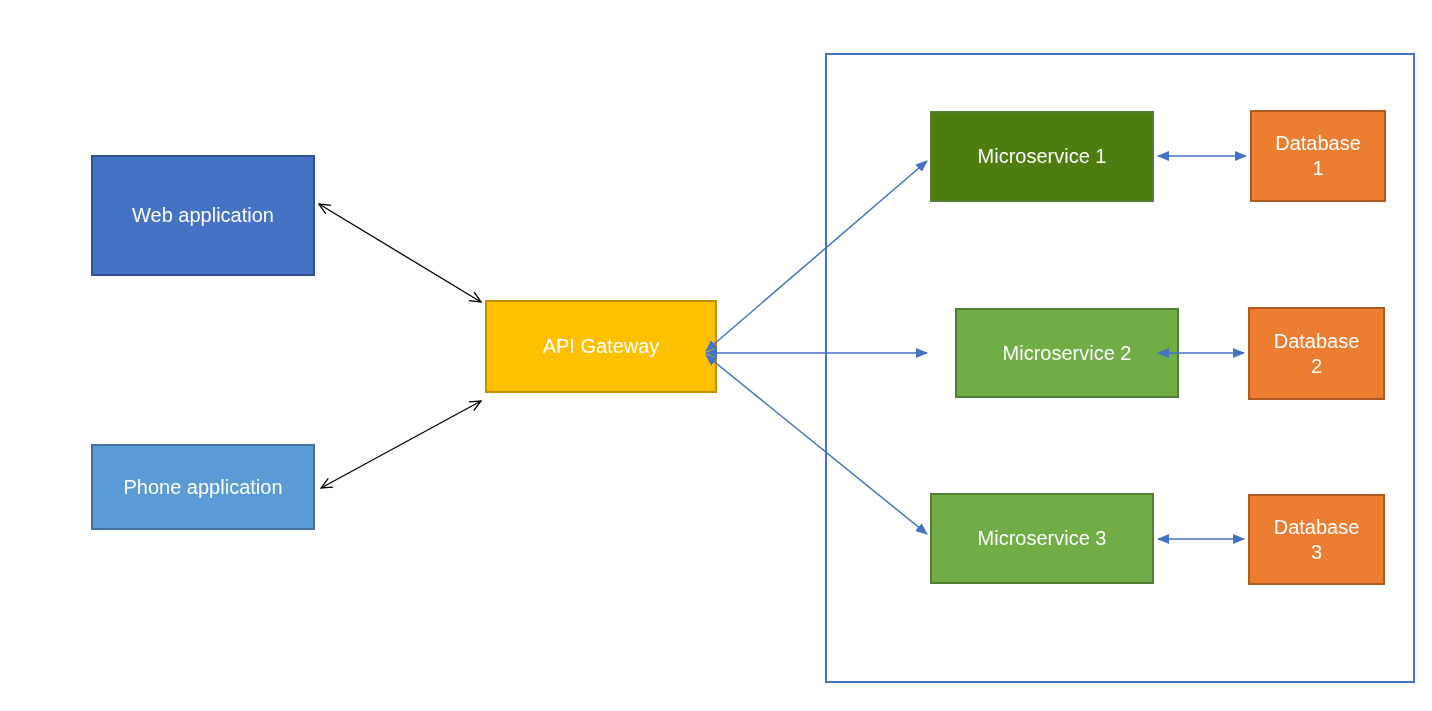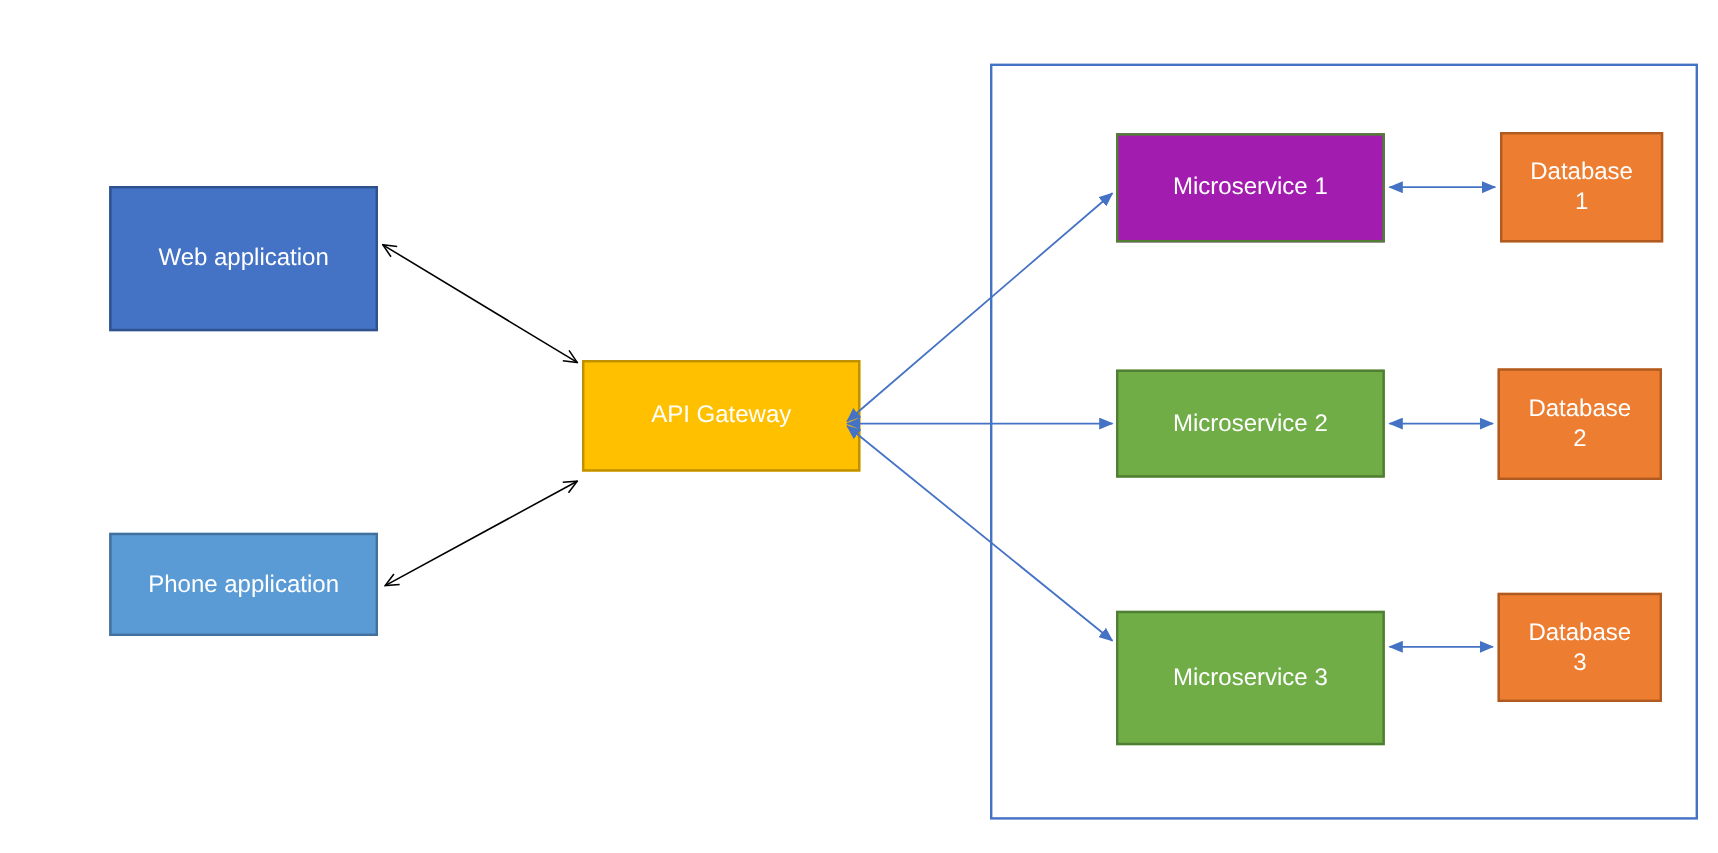--- a/index.html
+++ b/index.html
@@ -14,23 +14,23 @@
   .node {
     position:absolute; display:flex; align-items:center; justify-content:center;
     color:#ffffff; font-size:20px; line-height:1.25; text-align:center;
     box-sizing:border-box; white-space:pre-line;
   }
   .node span { white-space:pre-line; }
 
   .web-app        { left:91px;  top:155px; width:224px; height:121px; background:#4472C4; border:2px solid #2F528F; }
   .phone-app      { left:91px;  top:444px; width:224px; height:86px; background:#5B9BD5; border:2px solid #41719C; }
   .api-gateway    { left:485px; top:300px; width:232px; height:93px; background:#FFC000; border:2px solid #BF9000; }
-  .microservice-1 { left:930px; top:111px; width:224px; height:91px; background:#a21caf; border:2px solid #507E32; }
-  .microservice-2 { left:930px; top:308px; width:224px; height:90px; background:#70AD47; border:2px solid #507E32; }
-  .microservice-3 { left:930px; top:509px; width:224px; height:112px; background:#70AD47; border:2px solid #507E32; }
+  .microservice-1 { left:930px; top:111px; width:224px; height:91px; background:#4d7c0f; border:2px solid #507E32; }
+  .microservice-2 { left:955px; top:308px; width:224px; height:90px; background:#70AD47; border:2px solid #507E32; }
+  .microservice-3 { left:930px; top:493px; width:224px; height:91px; background:#70AD47; border:2px solid #507E32; }
   .database-1     { left:1250px; top:110px; width:136px; height:92px; background:#ED7D31; border:2px solid #AE5A21; }
   .database-2     { left:1248px; top:307px; width:137px; height:93px; background:#ED7D31; border:2px solid #AE5A21; }
   .database-3     { left:1248px; top:494px; width:137px; height:91px; background:#ED7D31; border:2px solid #AE5A21; }
 
   .connector-layer {
     position:absolute; left:0; top:0; width:1432px; height:711px;
     pointer-events:none;
   }
 </style>
 </head>

